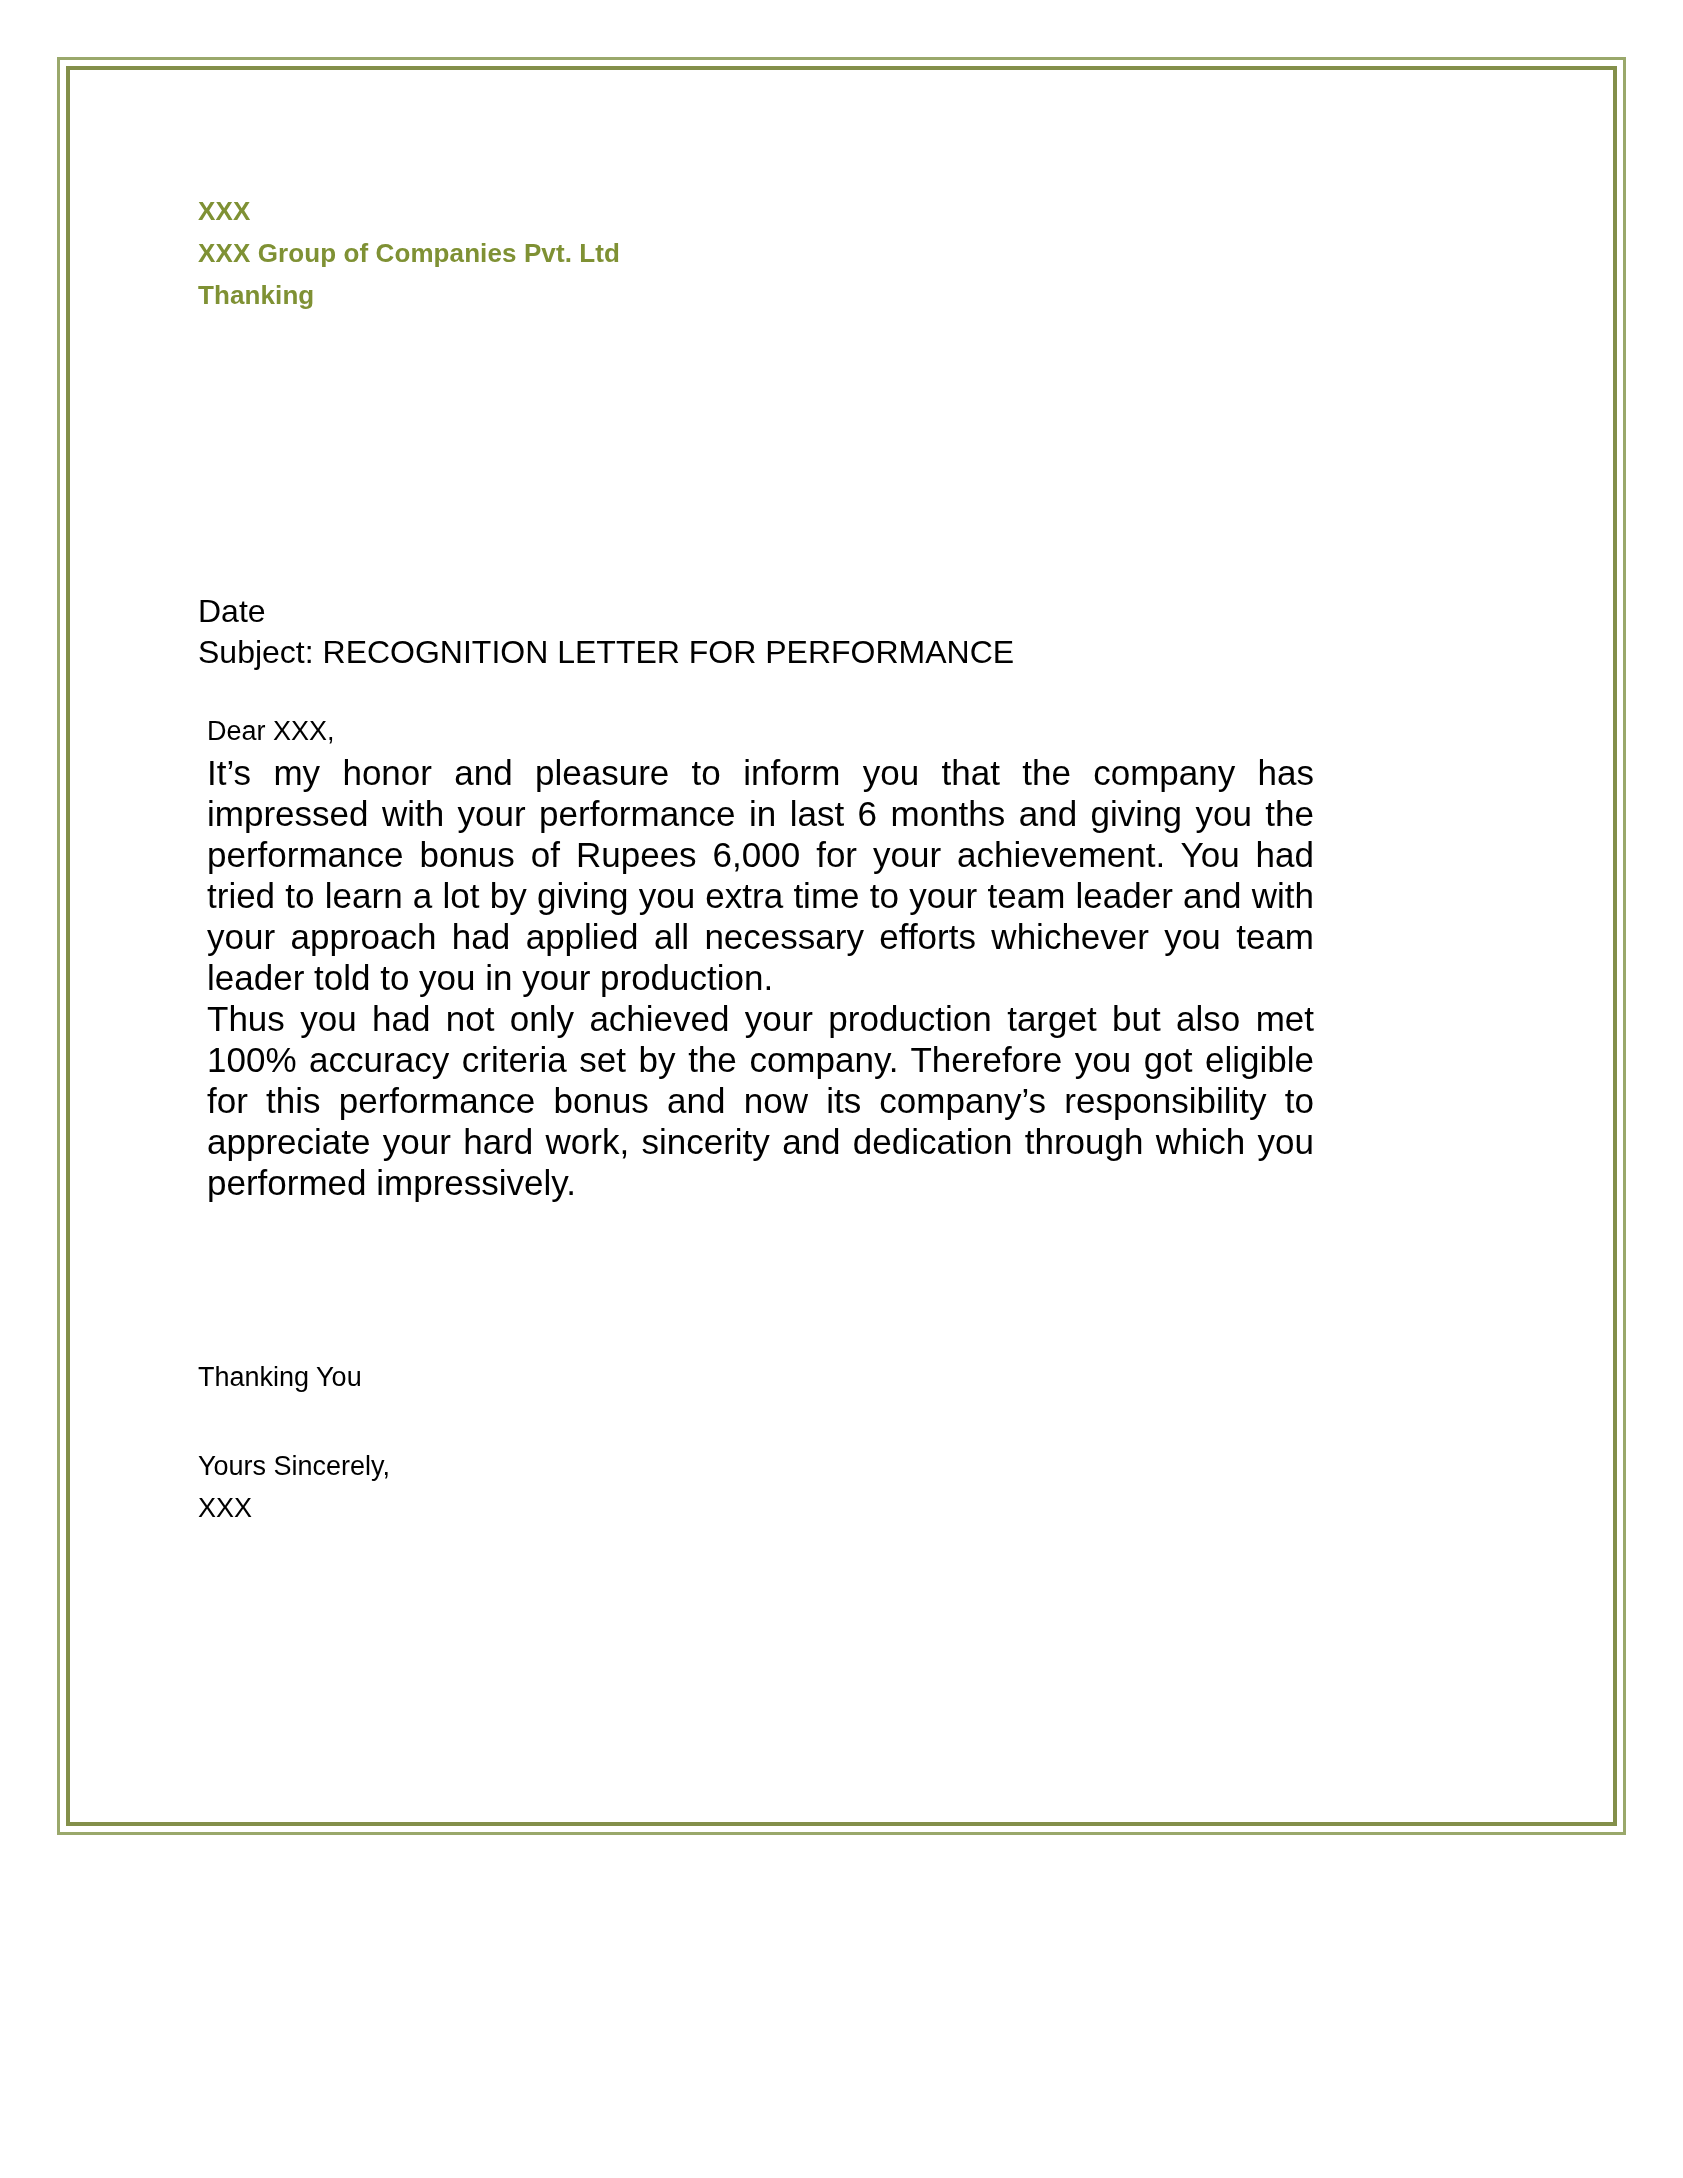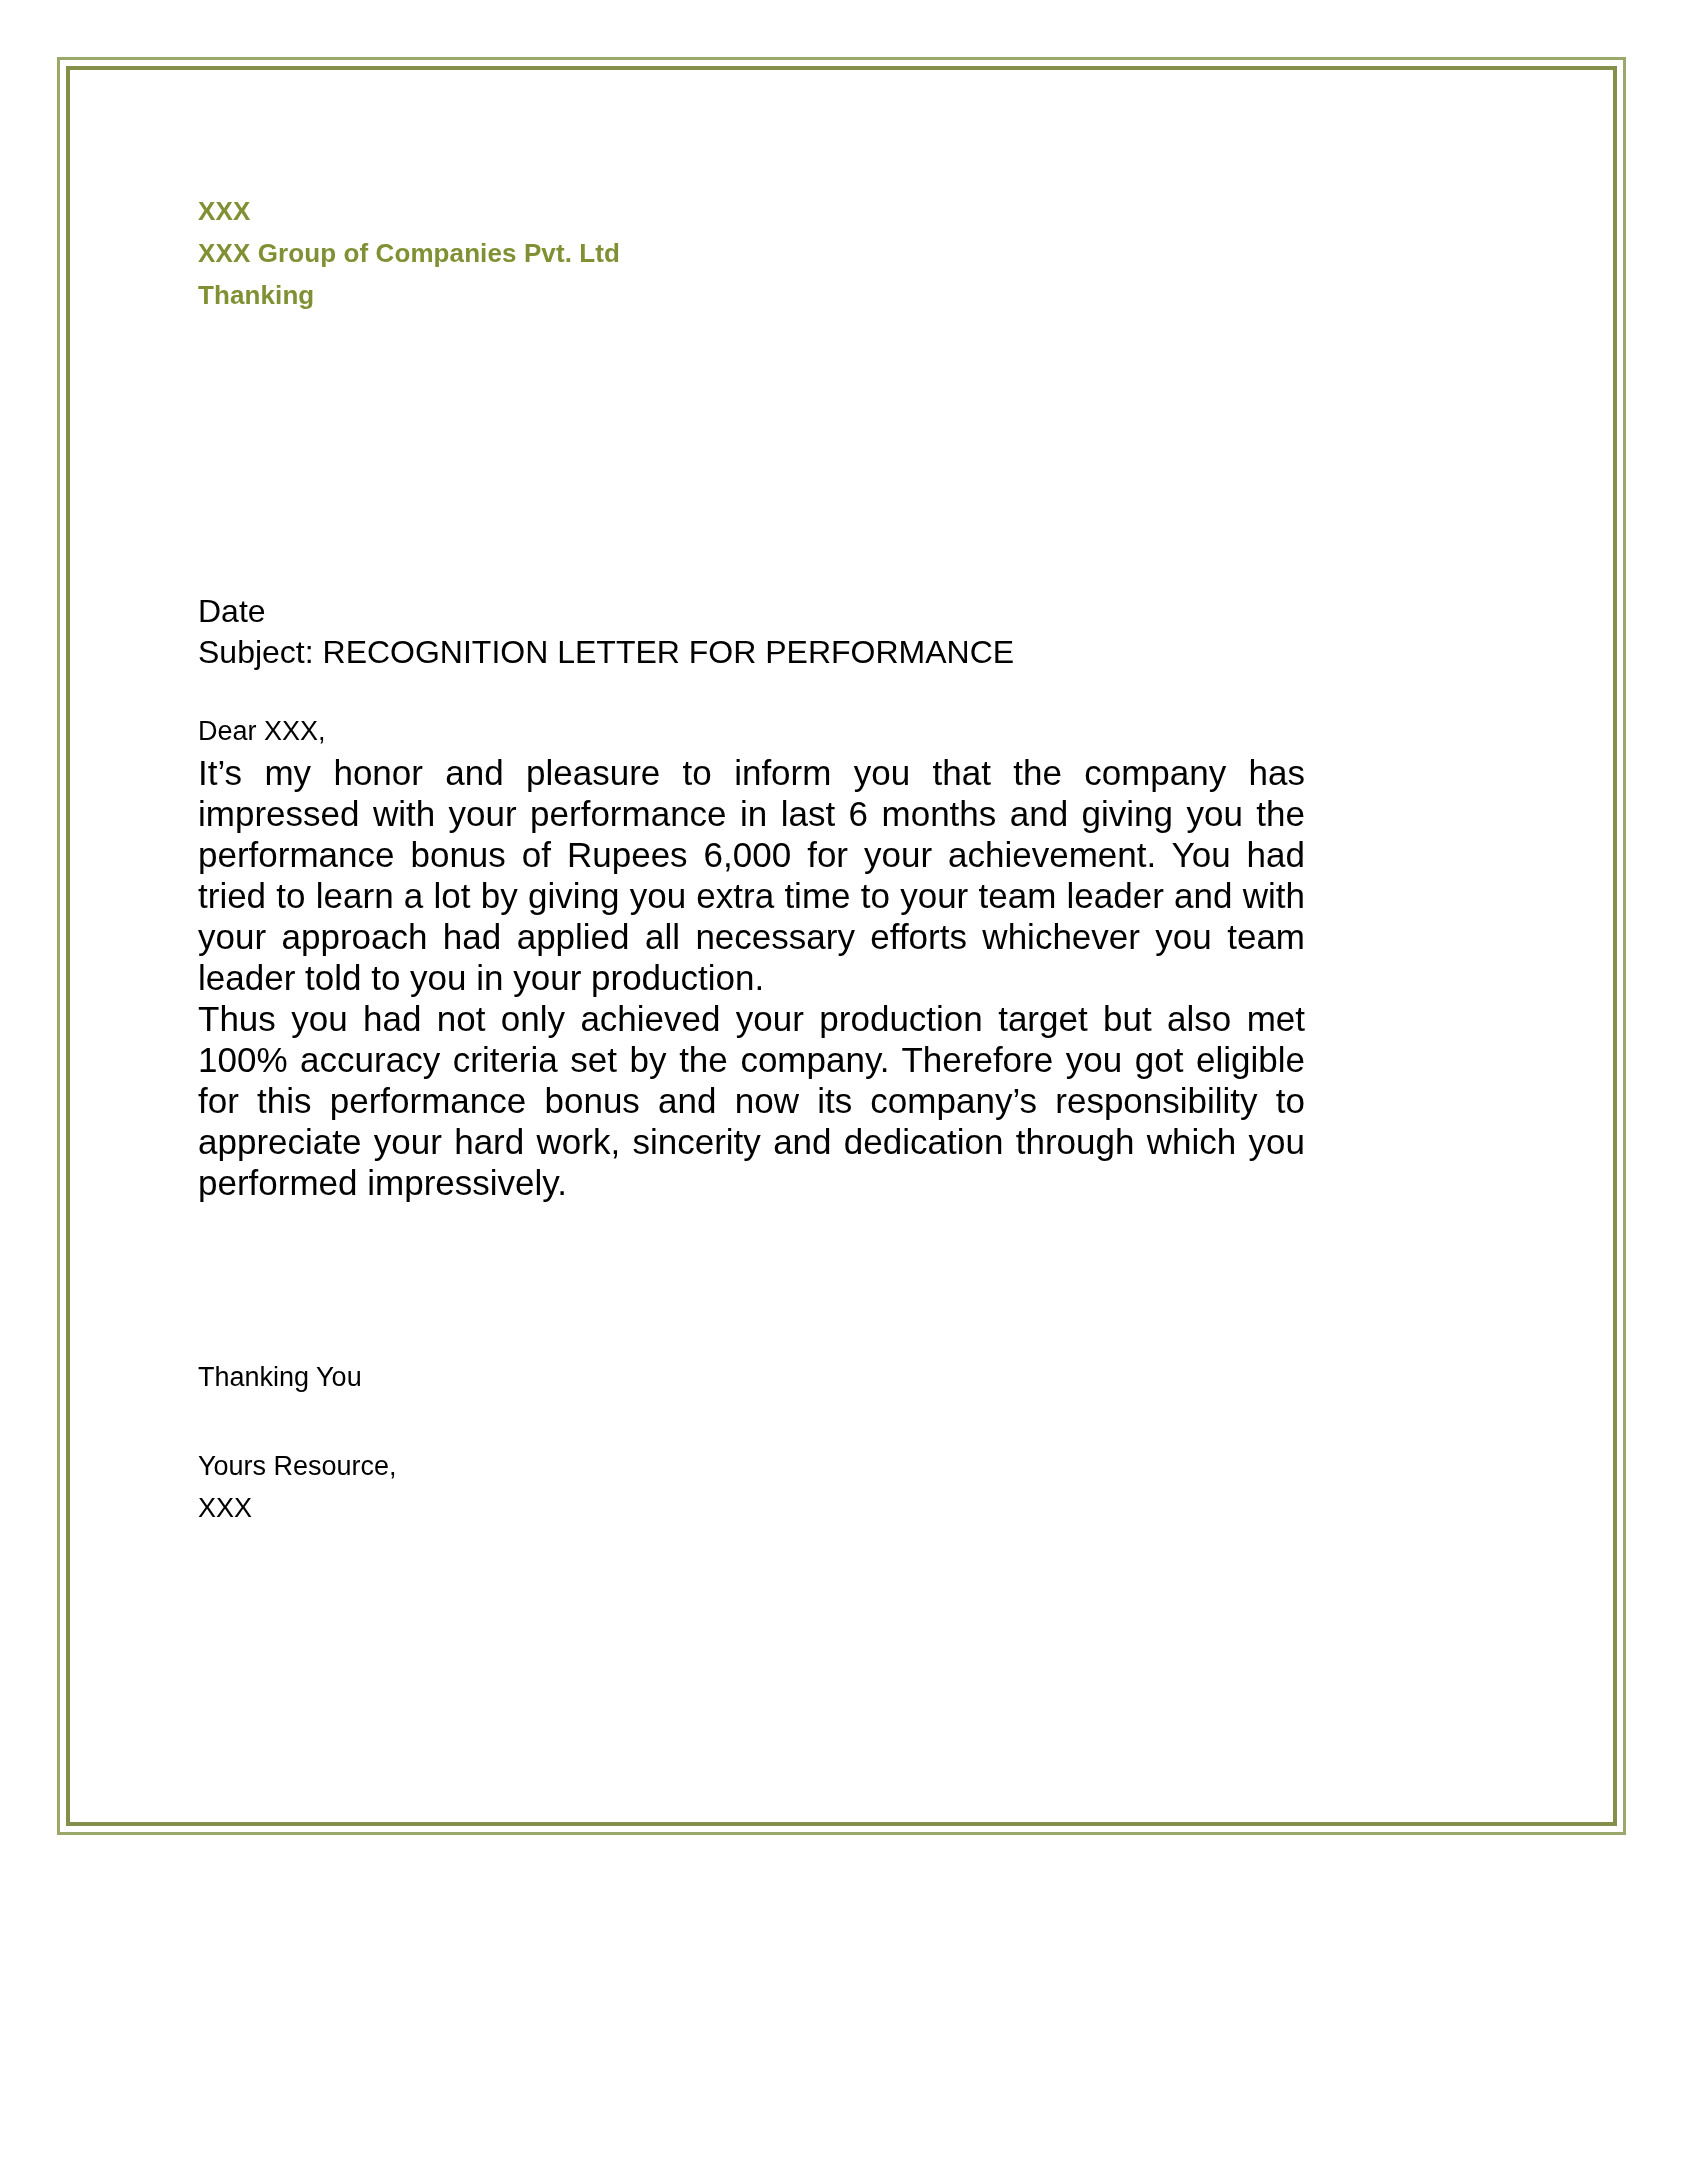--- a/index.html
+++ b/index.html
@@ -81,21 +81,21 @@
     color: #000000;
     font-size: 32px;
     line-height: 41px;
     white-space: nowrap;
   }
 
   
   .body-block {
     position: absolute;
     top: 711px;
-    left: 0;
+    left: 9px;
     width: 1107px;
   }
   .salutation {
     color: #000000;
     font-size: 27px;
     line-height: 41px;
   }
   .para {
     color: #000000;
     font-size: 35px;
@@ -147,19 +147,19 @@
 
     <div class="body-block">
       <div class="salutation">Dear XXX,</div>
       <p class="para">It’s my honor and pleasure to inform you that the company has impressed with your performance in last 6 months and giving you the performance bonus of Rupees 6,000 for your achievement. You had tried to learn a lot by giving you extra time to your team leader and with your approach had applied all necessary efforts whichever you team leader told to you in your production.</p>
       <p class="para">Thus you had not only achieved your production target but also met 100% accuracy criteria set by the company. Therefore you got eligible for this performance bonus and now its company’s responsibility to appreciate your hard work, sincerity and dedication through which you performed impressively.</p>
     </div>
 
     <div class="closing">
       <div class="c-line">Thanking You</div>
       <div class="c-gap"></div>
-      <div class="c-line">Yours Resource,</div>
+      <div class="c-line">Yours Sincerely,</div>
       <div class="c-line">XXX</div>
     </div>
 
   </div>
 </div>
 
 
 </body></html>

